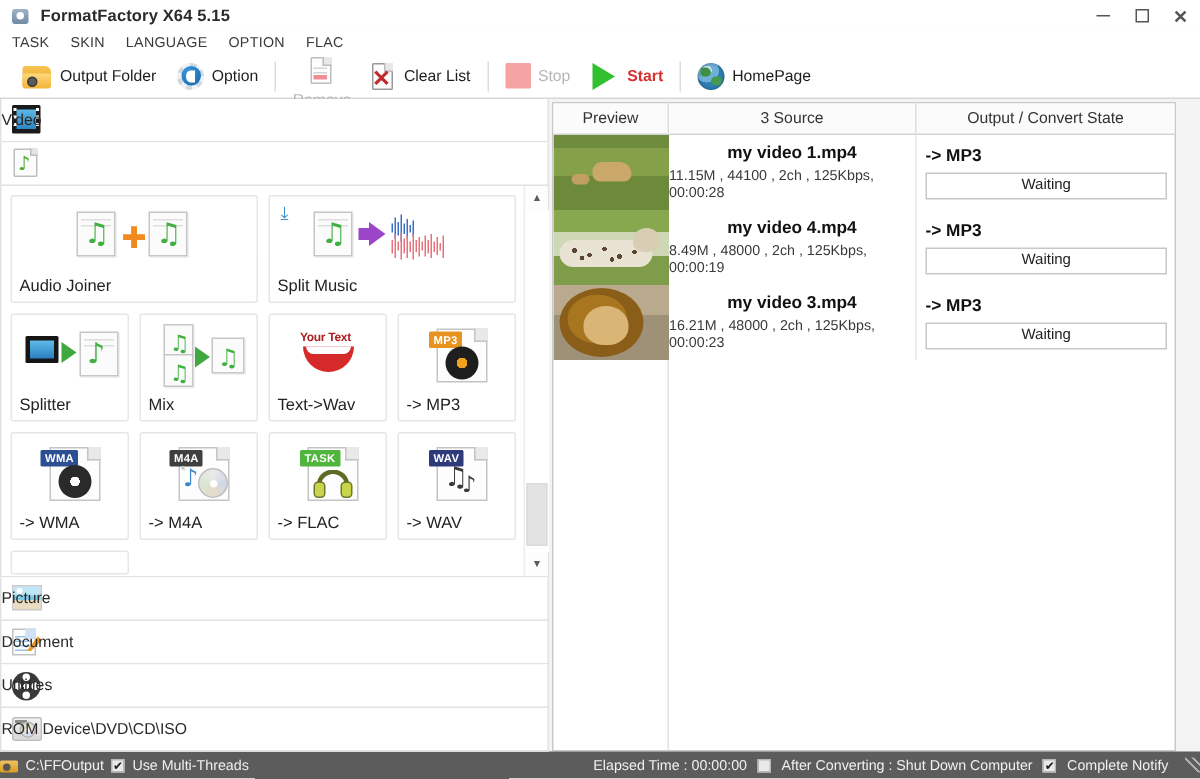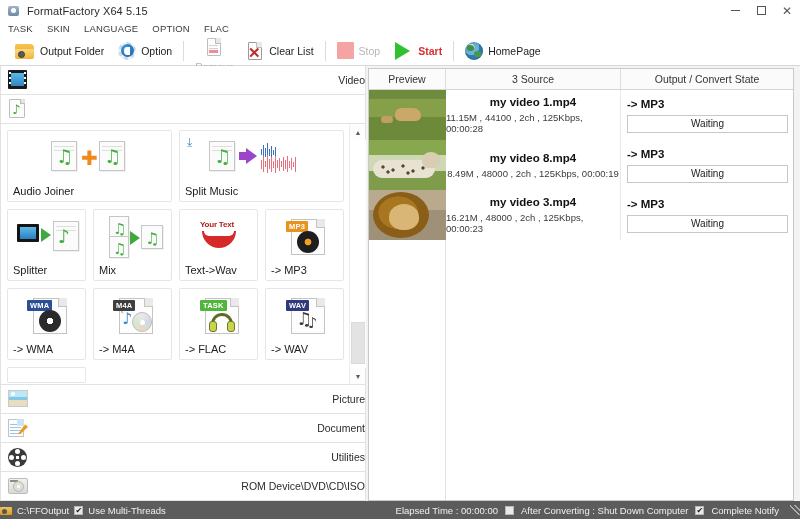--- a/index.html
+++ b/index.html
@@ -13,21 +13,21 @@
     position: relative;
     width: 800px; height: 519px;
     background: #f3f3f3;
     display: flex; flex-direction: column;
   }
 
   
   .titlebar {
     height: 21px; background: #ffffff;
     display: flex; align-items: center;
-    flex: 0 0 21px; position: relative;
+    flex: 0 0 21px; position: relative; font-weight: bold;
   }
   .titlebar .app-icon {
     width: 14px; height: 14px; margin: 0 6px 0 7px;
     position: relative; flex: 0 0 14px;
   }
   .app-icon .ico-body {
     position: absolute; left: 1px; top: 2px; width: 11px; height: 10px;
     background: linear-gradient(#9fb4c8,#6f8aa4); border-radius: 2px;
   }
   .app-icon .ico-dot {
@@ -177,21 +177,21 @@
     display: flex; align-items: center;
     background: #ffffff;
     border: 1px solid #e2e2e2; border-top: none;
     position: relative;
   }
   .cat-row .cat-icon {
     width: 24px; height: 22px; margin-left: 5px;
     position: relative; flex: 0 0 24px;
   }
   .cat-row .cat-label {
-    position:absolute; left:0; right:0; text-align:right;
+    position:absolute; left:0; right:0; text-align:left;
     font-size: 10.5px; color: #2a2a2a;
   }
   
   .ci-film { }
   .ci-film .fm {
     position:absolute; left:2px; top:1px; width:19px; height:19px;
     background:#1a1a1a; border-radius:1px;
   }
   .ci-film .fm-in {
     position:absolute; left:5px; top:4px; width:13px; height:13px;
@@ -412,21 +412,21 @@
     position:absolute; left:0; top:16px; bottom:16px; width:16px;
     background:#ffffff;
   }
   .vs-thumb {
     position:absolute; left:1px; width:14px; height:42px;
     background:#e3e3e3; border:1px solid #dadada;
   }
 
   
   .right {
-    flex: 1 1 auto; min-width:0; padding: 2px 6px 0 2px;
+    flex: 1 1 auto; min-width:0; padding: 2px 16px 0 2px;
     display:flex; flex-direction:column; background:#f3f3f3;
   }
   .listpanel {
     flex:1 1 auto; background:#fff; border:1px solid #c9c9c9;
     display:flex; flex-direction:column; min-height:0;
   }
   .lhead { display:flex; height:21px; flex:0 0 21px; background:#fbfbfb;
     border-bottom:1px solid #d4d4d4; }
   .lhead div {
     display:flex; align-items:center; justify-content:center;
@@ -927,21 +927,21 @@
                 <div class="finfo">11.15M , 44100 , 2ch , 125Kbps, 00:00:28</div>
               </div>
               <div class="fout">
                 <div class="ftarget">-&gt; MP3</div>
                 <div class="fstate">Waiting</div>
               </div>
             </div>
 
             <div class="frow">
               <div class="fsrc">
-                <div class="fname">my video 8.mp4</div>
+                <div class="fname">my video 4.mp4</div>
                 <div class="finfo">8.49M , 48000 , 2ch , 125Kbps, 00:00:19</div>
               </div>
               <div class="fout">
                 <div class="ftarget">-&gt; MP3</div>
                 <div class="fstate">Waiting</div>
               </div>
             </div>
 
             <div class="frow">
               <div class="fsrc">

